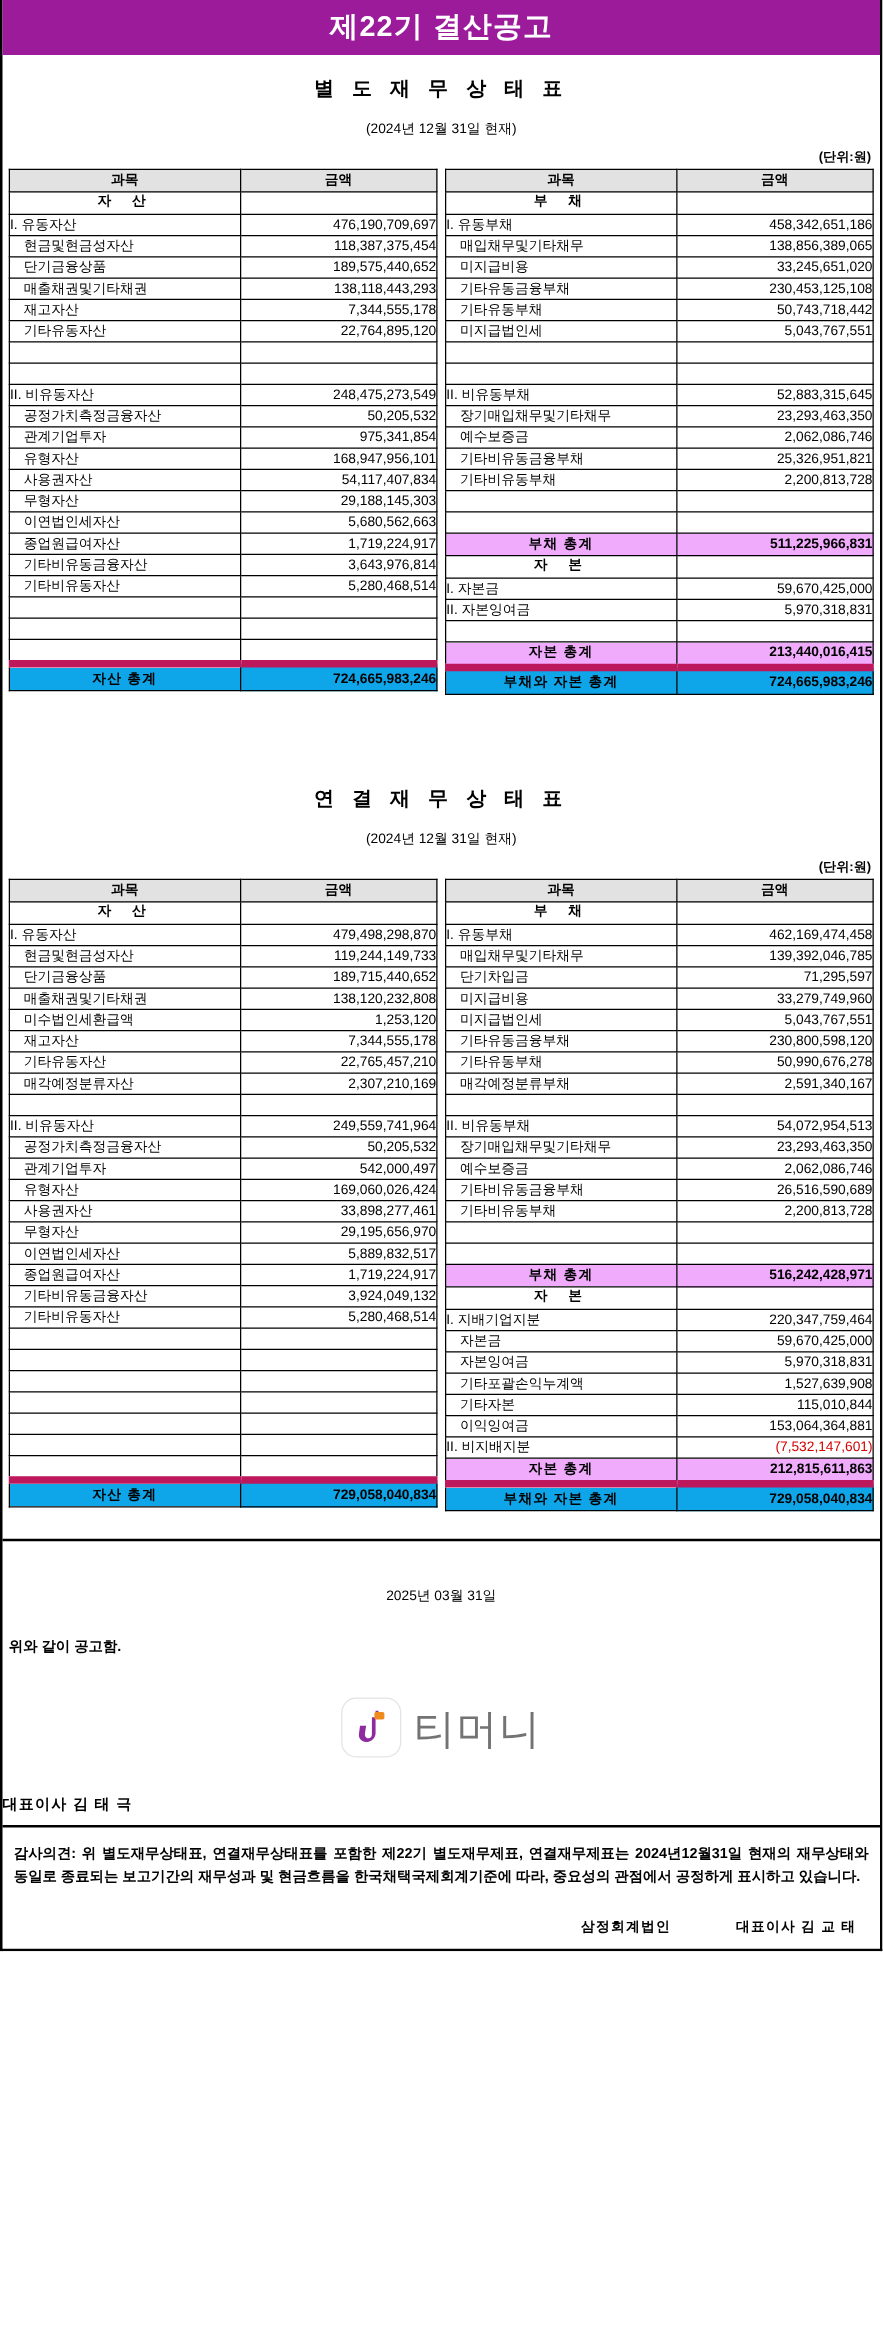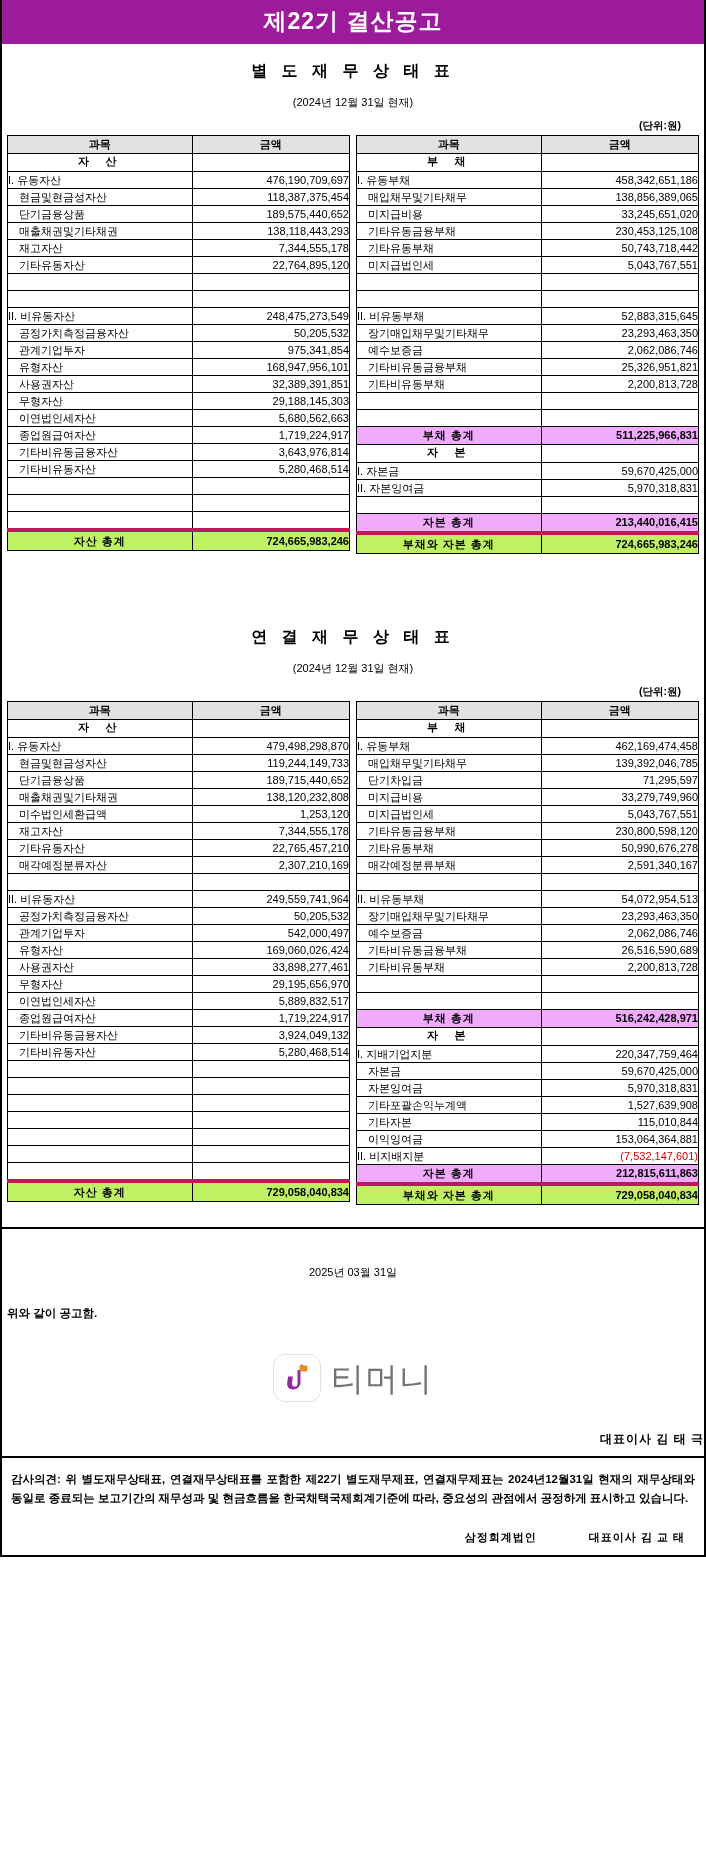--- a/index.html
+++ b/index.html
@@ -42,21 +42,21 @@
   }
   .stmt-date {
     text-align: center;
     font-size: 11px;
     margin-top: 13px;
   }
   .unit-line {
     text-align: right;
     font-size: 10.5px;
     font-weight: bold;
-    padding-right: 23px;
+    padding-right: 7px;
     margin-top: 9px;
     margin-bottom: 2px;
   }
   
   .bs-wrap {
     display: flex;
     padding: 0 5px 0 5px;
     box-sizing: border-box;
     gap: 6px;
   }
@@ -127,23 +127,23 @@
     border-bottom: 1px solid #000;
     height: 17px;
     line-height: 17px;
   }
   tr.total td.name {
     text-align: center;
     letter-spacing: 1px;
     padding-left: 0;
   }
   tr.grand td {
-    background: #bef264;
-    font-weight: bold;
-    border-top: 4px solid #be185d;
+    background: #0ea5e9;
+    font-weight: bold;
+    border-top: 6px solid #be185d;
     border-bottom: 1px solid #000;
     height: 18px;
     line-height: 18px;
   }
   tr.grand td.name {
     text-align: center;
     letter-spacing: 1px;
     padding-left: 0;
   }
   td.neg { color: #d40000; }
@@ -184,26 +184,25 @@
     box-sizing: border-box;
   }
   .logo-text {
     font-size: 33px;
     font-weight: normal;
     color: #737373;
     letter-spacing: 1px;
     line-height: 1;
   }
   .ceo-line {
-    text-align: right;
+    text-align: left;
     font-size: 12px;
     font-weight: bold;
     margin-top: 29px;
     letter-spacing: 1px;
-    padding-left: 44px;
   }
   .audit-block {
     border-top: 2px solid #000;
     padding: 12px 9px 10px 9px;
   }
   .audit-text {
     font-size: 11.5px;
     font-weight: bold;
     line-height: 1.62;
     text-align: justify;
@@ -291,21 +290,21 @@
               <tr class="indent">
                 <td class="name">관계기업투자</td>
                 <td class="amt">975,341,854</td>
               </tr>
               <tr class="indent">
                 <td class="name">유형자산</td>
                 <td class="amt">168,947,956,101</td>
               </tr>
               <tr class="indent">
                 <td class="name">사용권자산</td>
-                <td class="amt">32,389,391,851</td>
+                <td class="amt">54,117,407,834</td>
               </tr>
               <tr class="indent">
                 <td class="name">무형자산</td>
                 <td class="amt">29,188,145,303</td>
               </tr>
               <tr class="indent">
                 <td class="name">이연법인세자산</td>
                 <td class="amt">5,680,562,663</td>
               </tr>
               <tr class="indent">

